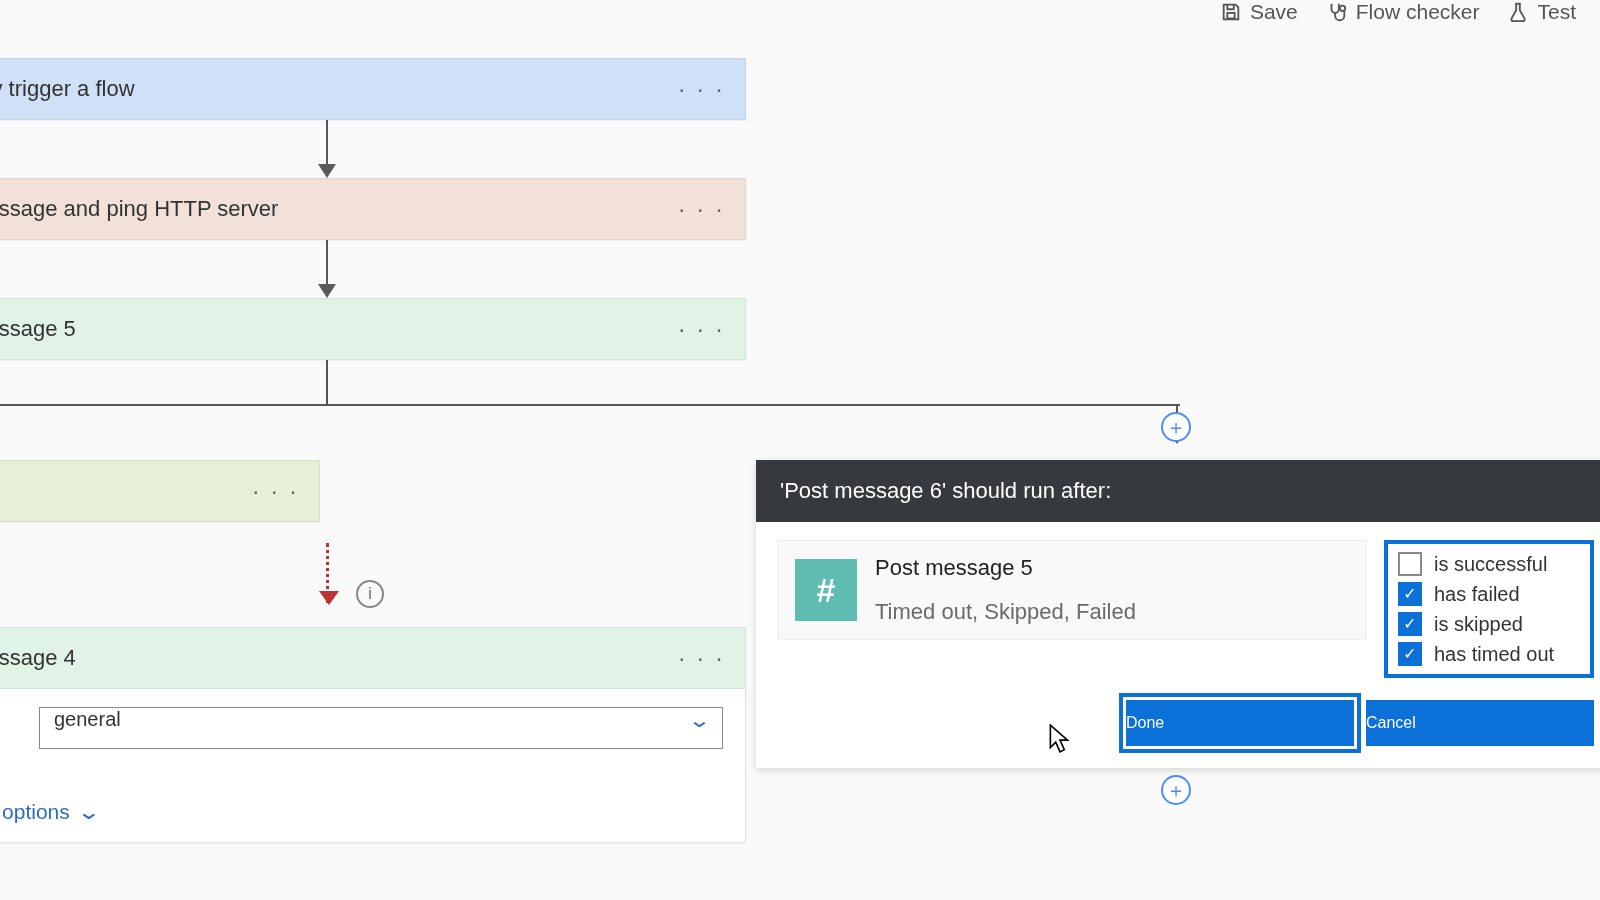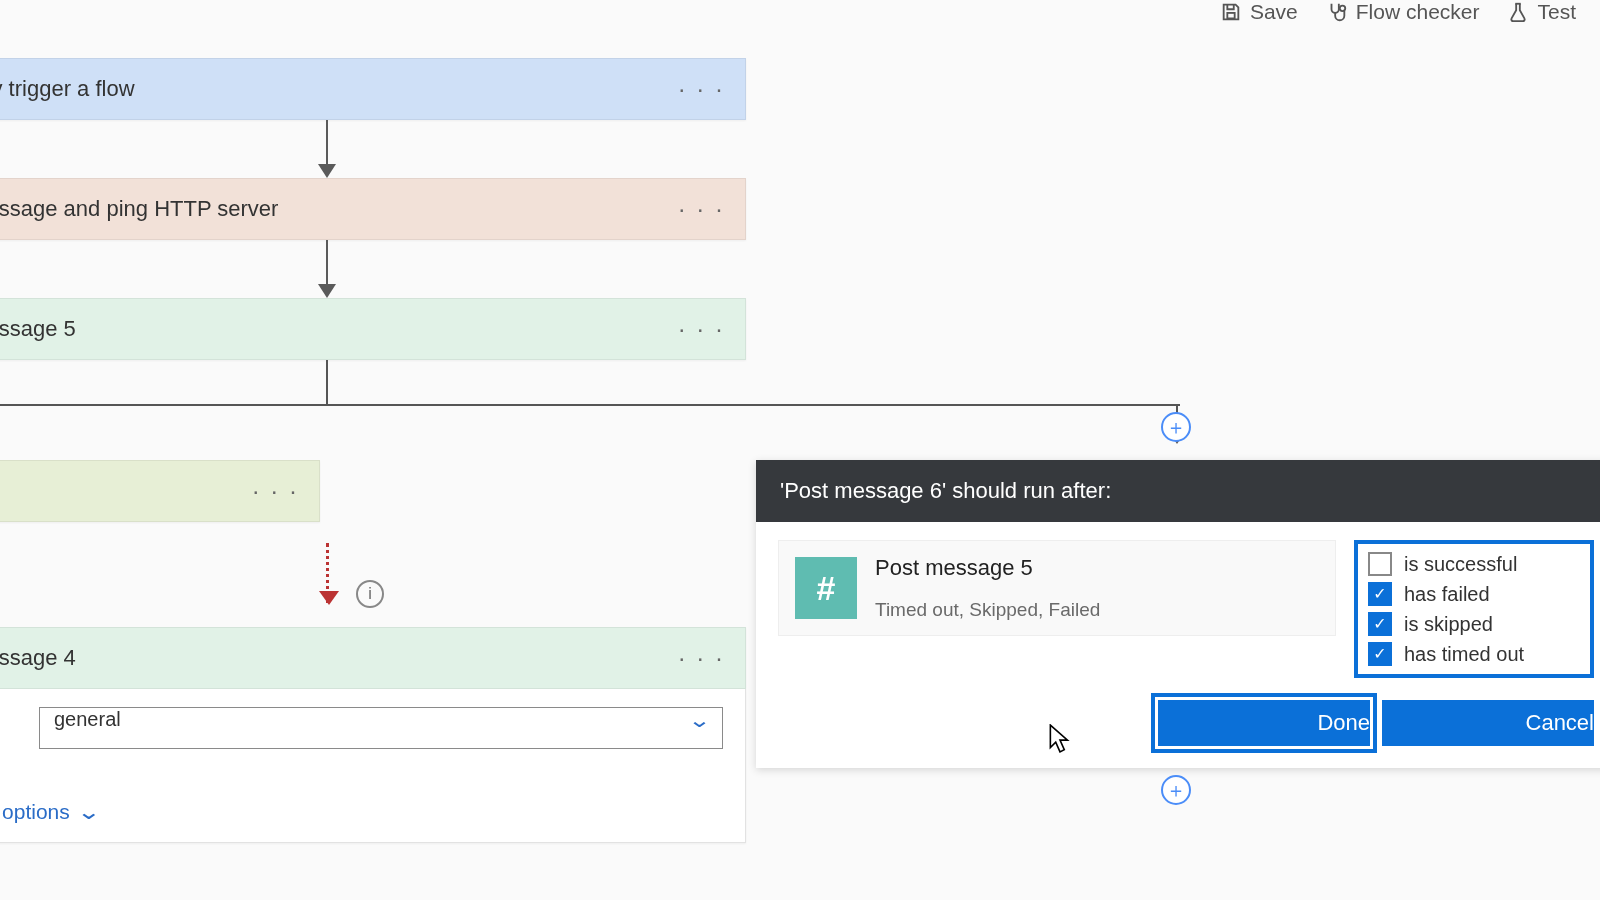--- a/index.html
+++ b/index.html
@@ -189,57 +189,57 @@
     gap: 18px;
     padding: 14px 16px;
   }
   .pred-icon {
     width: 62px; height: 62px;
     background: #5fbcb1;
     display: flex; align-items: center; justify-content: center;
     color: #fff; font-size: 34px; font-weight: bold;
   }
   .pred-text .ptitle { font-size: 22px; color: #222; margin-bottom: 18px; }
-  .pred-text .psub   { font-size: 19px; color: #6a6a6a; text-align: right; }
+  .pred-text .psub   { font-size: 22px; color: #6a6a6a; text-align: right; }
 
   .check-panel {
     border: 4px solid #0b70d8;
     padding: 8px 14px 8px 10px;
     display: flex;
     flex-direction: column;
     gap: 6px;
     background: #fff;
-    width: 240px;
+    width: 210px;
   }
   .check-row { display: flex; align-items: center; gap: 12px; font-size: 20px; color: #333; cursor: pointer; }
   .cbox {
     width: 24px; height: 24px;
     border: 2px solid #888;
     display: inline-flex; align-items: center; justify-content: center;
     background: #fff;
     flex-shrink: 0;
   }
   .cbox.checked { background: #0b70d8; border-color: #0b70d8; color: #fff; }
   .cbox.checked::after { content: "✓"; font-size: 16px; line-height: 1; }
 
   .dialog-footer {
     display: flex;
     gap: 12px;
     justify-content: flex-end;
     padding: 4px 22px 22px 22px;
   }
   .dbtn {
-    width: 212px;
+    width: 228px;
     height: 46px;
     background: #0b70d8;
     color: #fff;
     display: flex;
     align-items: center;
-    justify-content: flex-end;
-    font-size: 22px;
+    justify-content: flex-start;
+    font-size: 16px;
     cursor: pointer;
     position: relative;
   }
   .dbtn.primary {
     outline: 4px solid #0b70d8;
     outline-offset: 3px;
   }
 
   
   .cursor {

